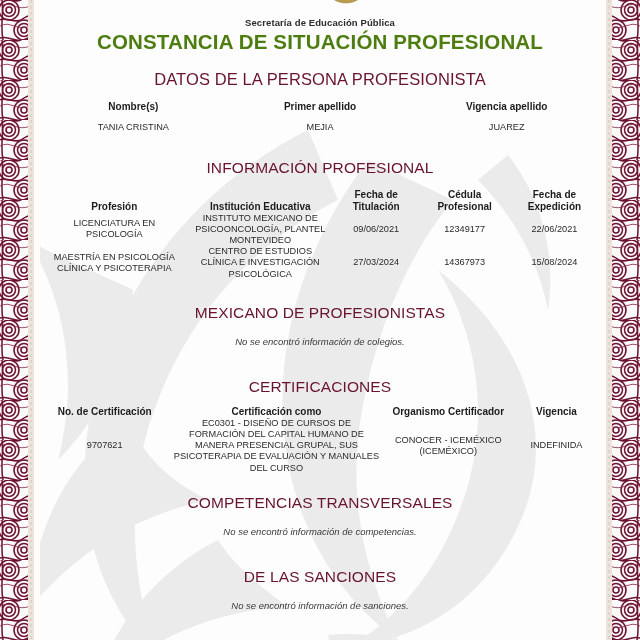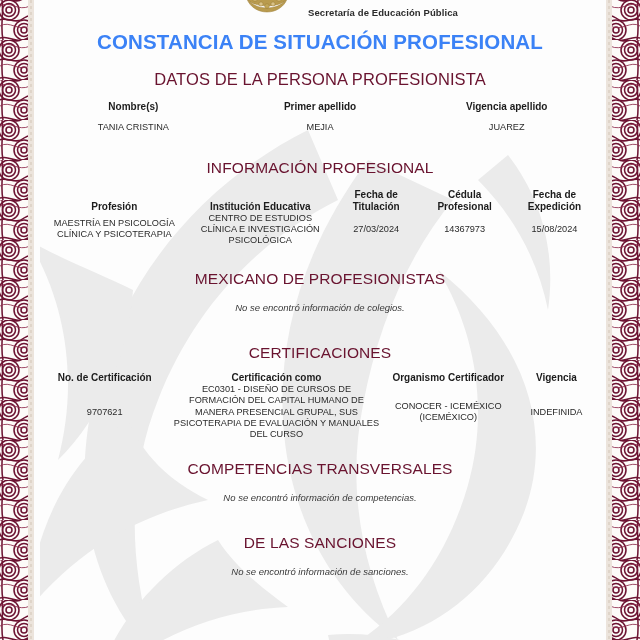--- a/index.html
+++ b/index.html
@@ -60,23 +60,24 @@
     top: 0;
     z-index: 2;
     text-align: center;
   }
 
   
   .masthead {
     position: relative;
     height: 18px;
     display: flex;
-    align-items: flex-end;
+    align-items: center;
     justify-content: center;
     gap: 8px;
+    flex-direction: column;
   }
   .emblem-wrap {
     width: 66px;
     height: 18px;
     overflow: hidden;
     position: relative;
     flex: 0 0 auto;
     margin-left: 52px;
   }
   .emblem-wrap svg {
@@ -90,21 +91,21 @@
     font-size: 9.5px;
     font-weight: bold;
     color: #2b2b2b;
     letter-spacing: 0.1px;
     white-space: nowrap;
     flex: 0 0 auto;
   }
 
   
   .doc-title {
-    color: #3b82f6;
+    color: #4d7c0f;
     font-size: 20.5px;
     font-weight: bold;
     letter-spacing: 0.15px;
     margin: 13px 0 0 0;
     line-height: 1.1;
   }
   .section-title {
     color: #69132f;
     font-size: 15.5px;
     font-weight: normal;
@@ -310,20 +311,27 @@
         <tr>
           <th style="width:27%">Profesión</th>
           <th style="width:26%">Institución Educativa</th>
           <th style="width:15.5%">Fecha de Titulación</th>
           <th style="width:15.5%">Cédula Profesional</th>
           <th style="width:16%">Fecha de Expedición</th>
         </tr>
       </thead>
       <tbody>
         <tr class="prof-row">
+          <td>LICENCIATURA EN PSICOLOGÍA</td>
+          <td>INSTITUTO MEXICANO DE PSICOONCOLOGÍA, PLANTEL MONTEVIDEO</td>
+          <td>09/06/2021</td>
+          <td>12349177</td>
+          <td>22/06/2021</td>
+        </tr>
+        <tr class="prof-row">
           <td>MAESTRÍA EN PSICOLOGÍA CLÍNICA Y PSICOTERAPIA</td>
           <td>CENTRO DE ESTUDIOS CLÍNICA E INVESTIGACIÓN PSICOLÓGICA</td>
           <td>27/03/2024</td>
           <td>14367973</td>
           <td>15/08/2024</td>
         </tr>
       </tbody>
     </table>
 
     <div class="sp-24"></div>

